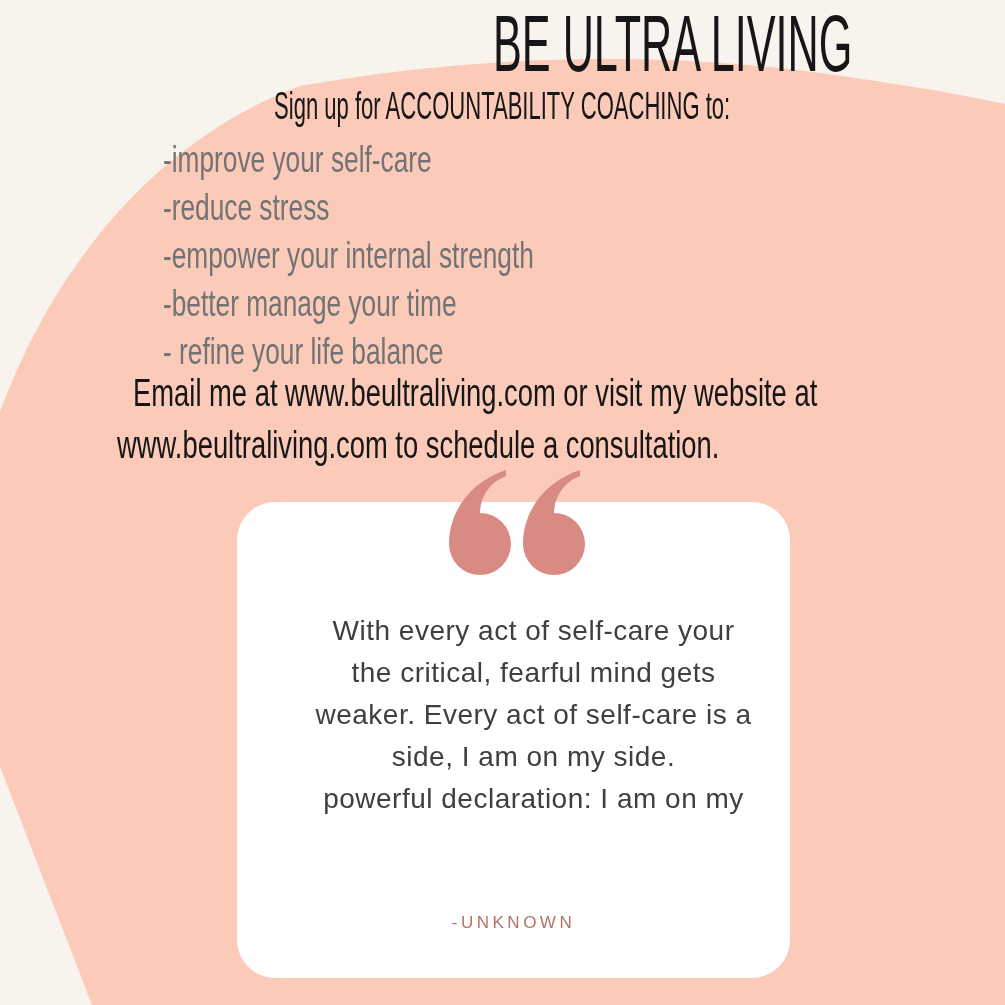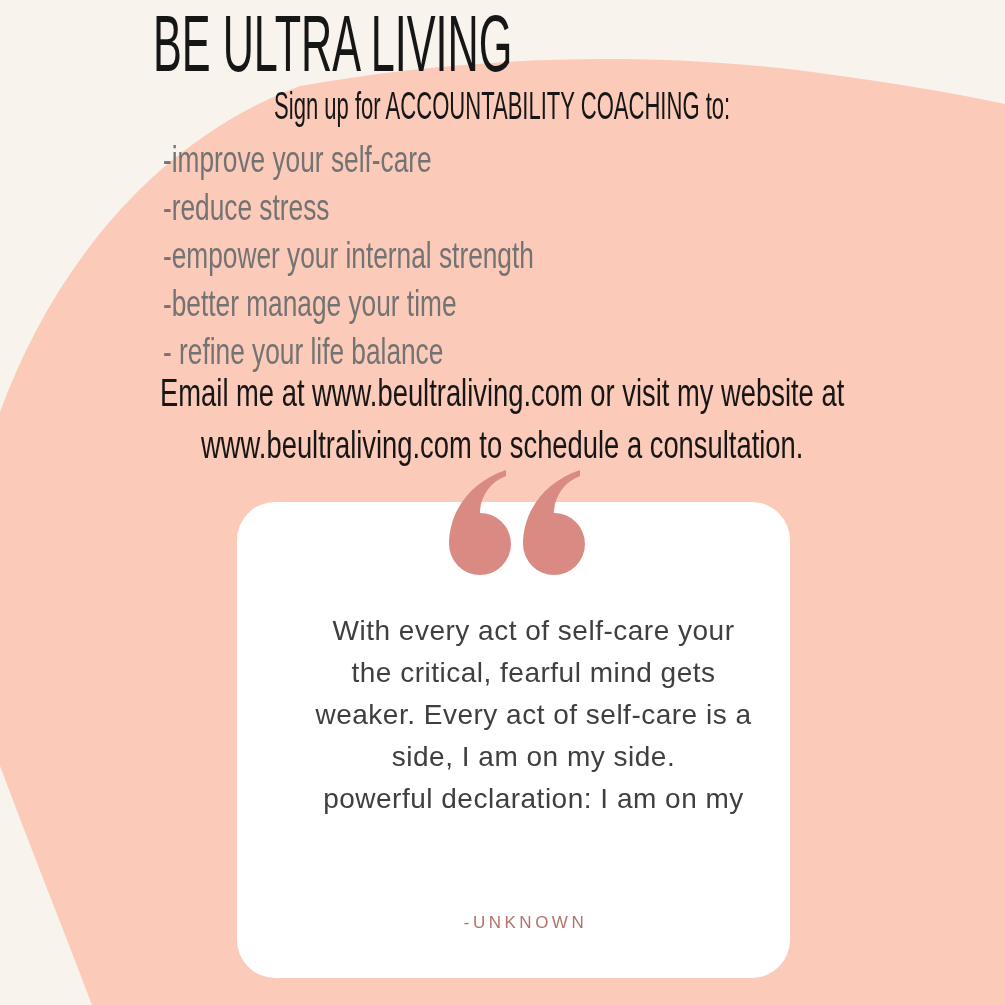--- a/index.html
+++ b/index.html
@@ -4,37 +4,37 @@
 <style>
   html,body{margin:0;padding:0;}
   body{
     width:1005px;height:1005px;position:relative;overflow:hidden;
     background:#F8F3ED;
     font-family:"Liberation Sans",sans-serif;
   }
   .blob-svg{position:absolute;left:0;top:0;z-index:0;}
   .layer{position:absolute;left:0;width:100%;z-index:1;color:#161616;}
   .cond{display:inline-block;white-space:nowrap;}
-  .title{top:4px;text-align:left;}
+  .title{top:4px;text-align:right;}
   .title .cond{font-size:80px;line-height:80px;font-weight:400;transform:scaleX(0.54);transform-origin:50% 50%;}
   .subtitle{top:80px;text-align:center;margin-top:6px;}
   .subtitle .cond{font-size:38px;line-height:40px;transform:scaleX(0.58);transform-origin:50% 50%;}
   .benefits{position:absolute;left:163px;top:136px;width:760px;z-index:1;color:#737373;}
   .benefit{font-size:37px;line-height:48px;white-space:nowrap;transform:scaleX(0.71);transform-origin:0 50%;}
-  .contact{top:371px;text-align:center;}
+  .contact{top:371px;}
   .contact-line{line-height:45px;}
   .contact-line .cond{font-size:38px;line-height:45px;transform:scaleX(0.72);transform-origin:50% 50%;}
   .quote-card{
     position:absolute;left:237px;top:502px;width:553px;height:476px;
     background:#FFFFFF;border-radius:38px;z-index:2;
   }
   .quote-lines{position:absolute;top:108px;left:0;width:100%;text-align:center;color:#3F3F3F;}
   .quote-line{font-size:28px;line-height:42px;letter-spacing:0.5px;padding-left:40px;}
   .attribution{
-    position:absolute;top:410px;left:12px;width:100%;text-align:center;
+    position:absolute;top:410px;left:0;width:100%;text-align:center;
     font-size:17px;line-height:22px;letter-spacing:3.5px;color:#B3726C;font-weight:400;
   }
   .qmark-svg{position:absolute;left:446px;top:470px;z-index:3;}
 </style>
 </head>
 <body>
 
 <svg class="blob-svg" width="1005" height="1005" viewBox="0 0 1005 1005" aria-hidden="true">
   <path d="M 0 412
            C 55 262 160 138 300 86

